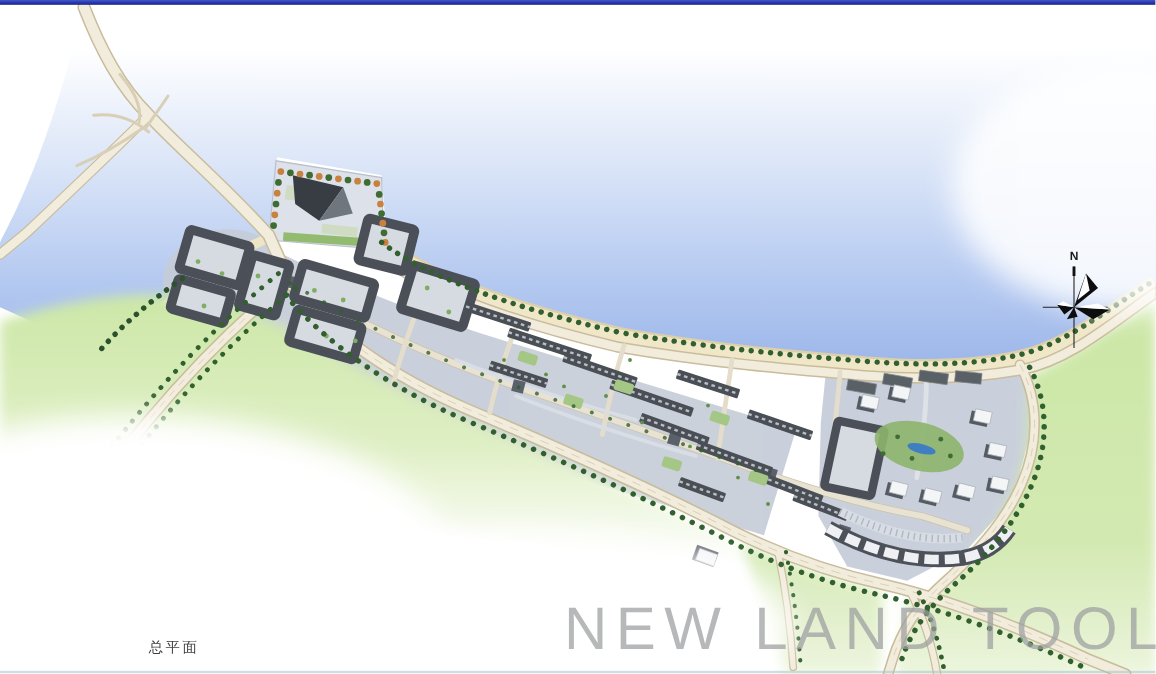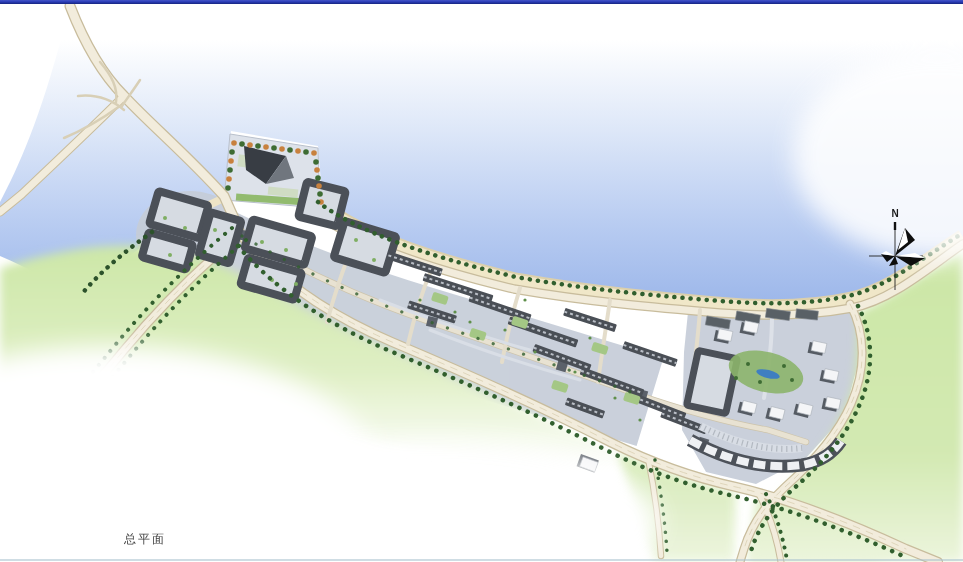--- a/index.html
+++ b/index.html
@@ -365,14 +365,15 @@
     <polygon points="0,0 30,2 20,-3" fill="#ffffff"></polygon>
     <polygon points="0,0 -14,-2 -8,6" fill="#0d0d0d"></polygon>
     <polygon points="0,0 -14,-2 -9,-5" fill="#ffffff"></polygon>
     <polygon points="0,0 -6,10 3,8" fill="#0d0d0d"></polygon>
     <text class="compass-n" x="0" y="-39" text-anchor="middle">N</text>
   </g>
 </svg>
 
   <div class="top-border"></div>
   <div class="bottom-border"></div>
+  <div class="watermark">NEW LAND TOOL</div>
   <div class="plan-title">总平面</div>
 </div>
 
 </body></html>

